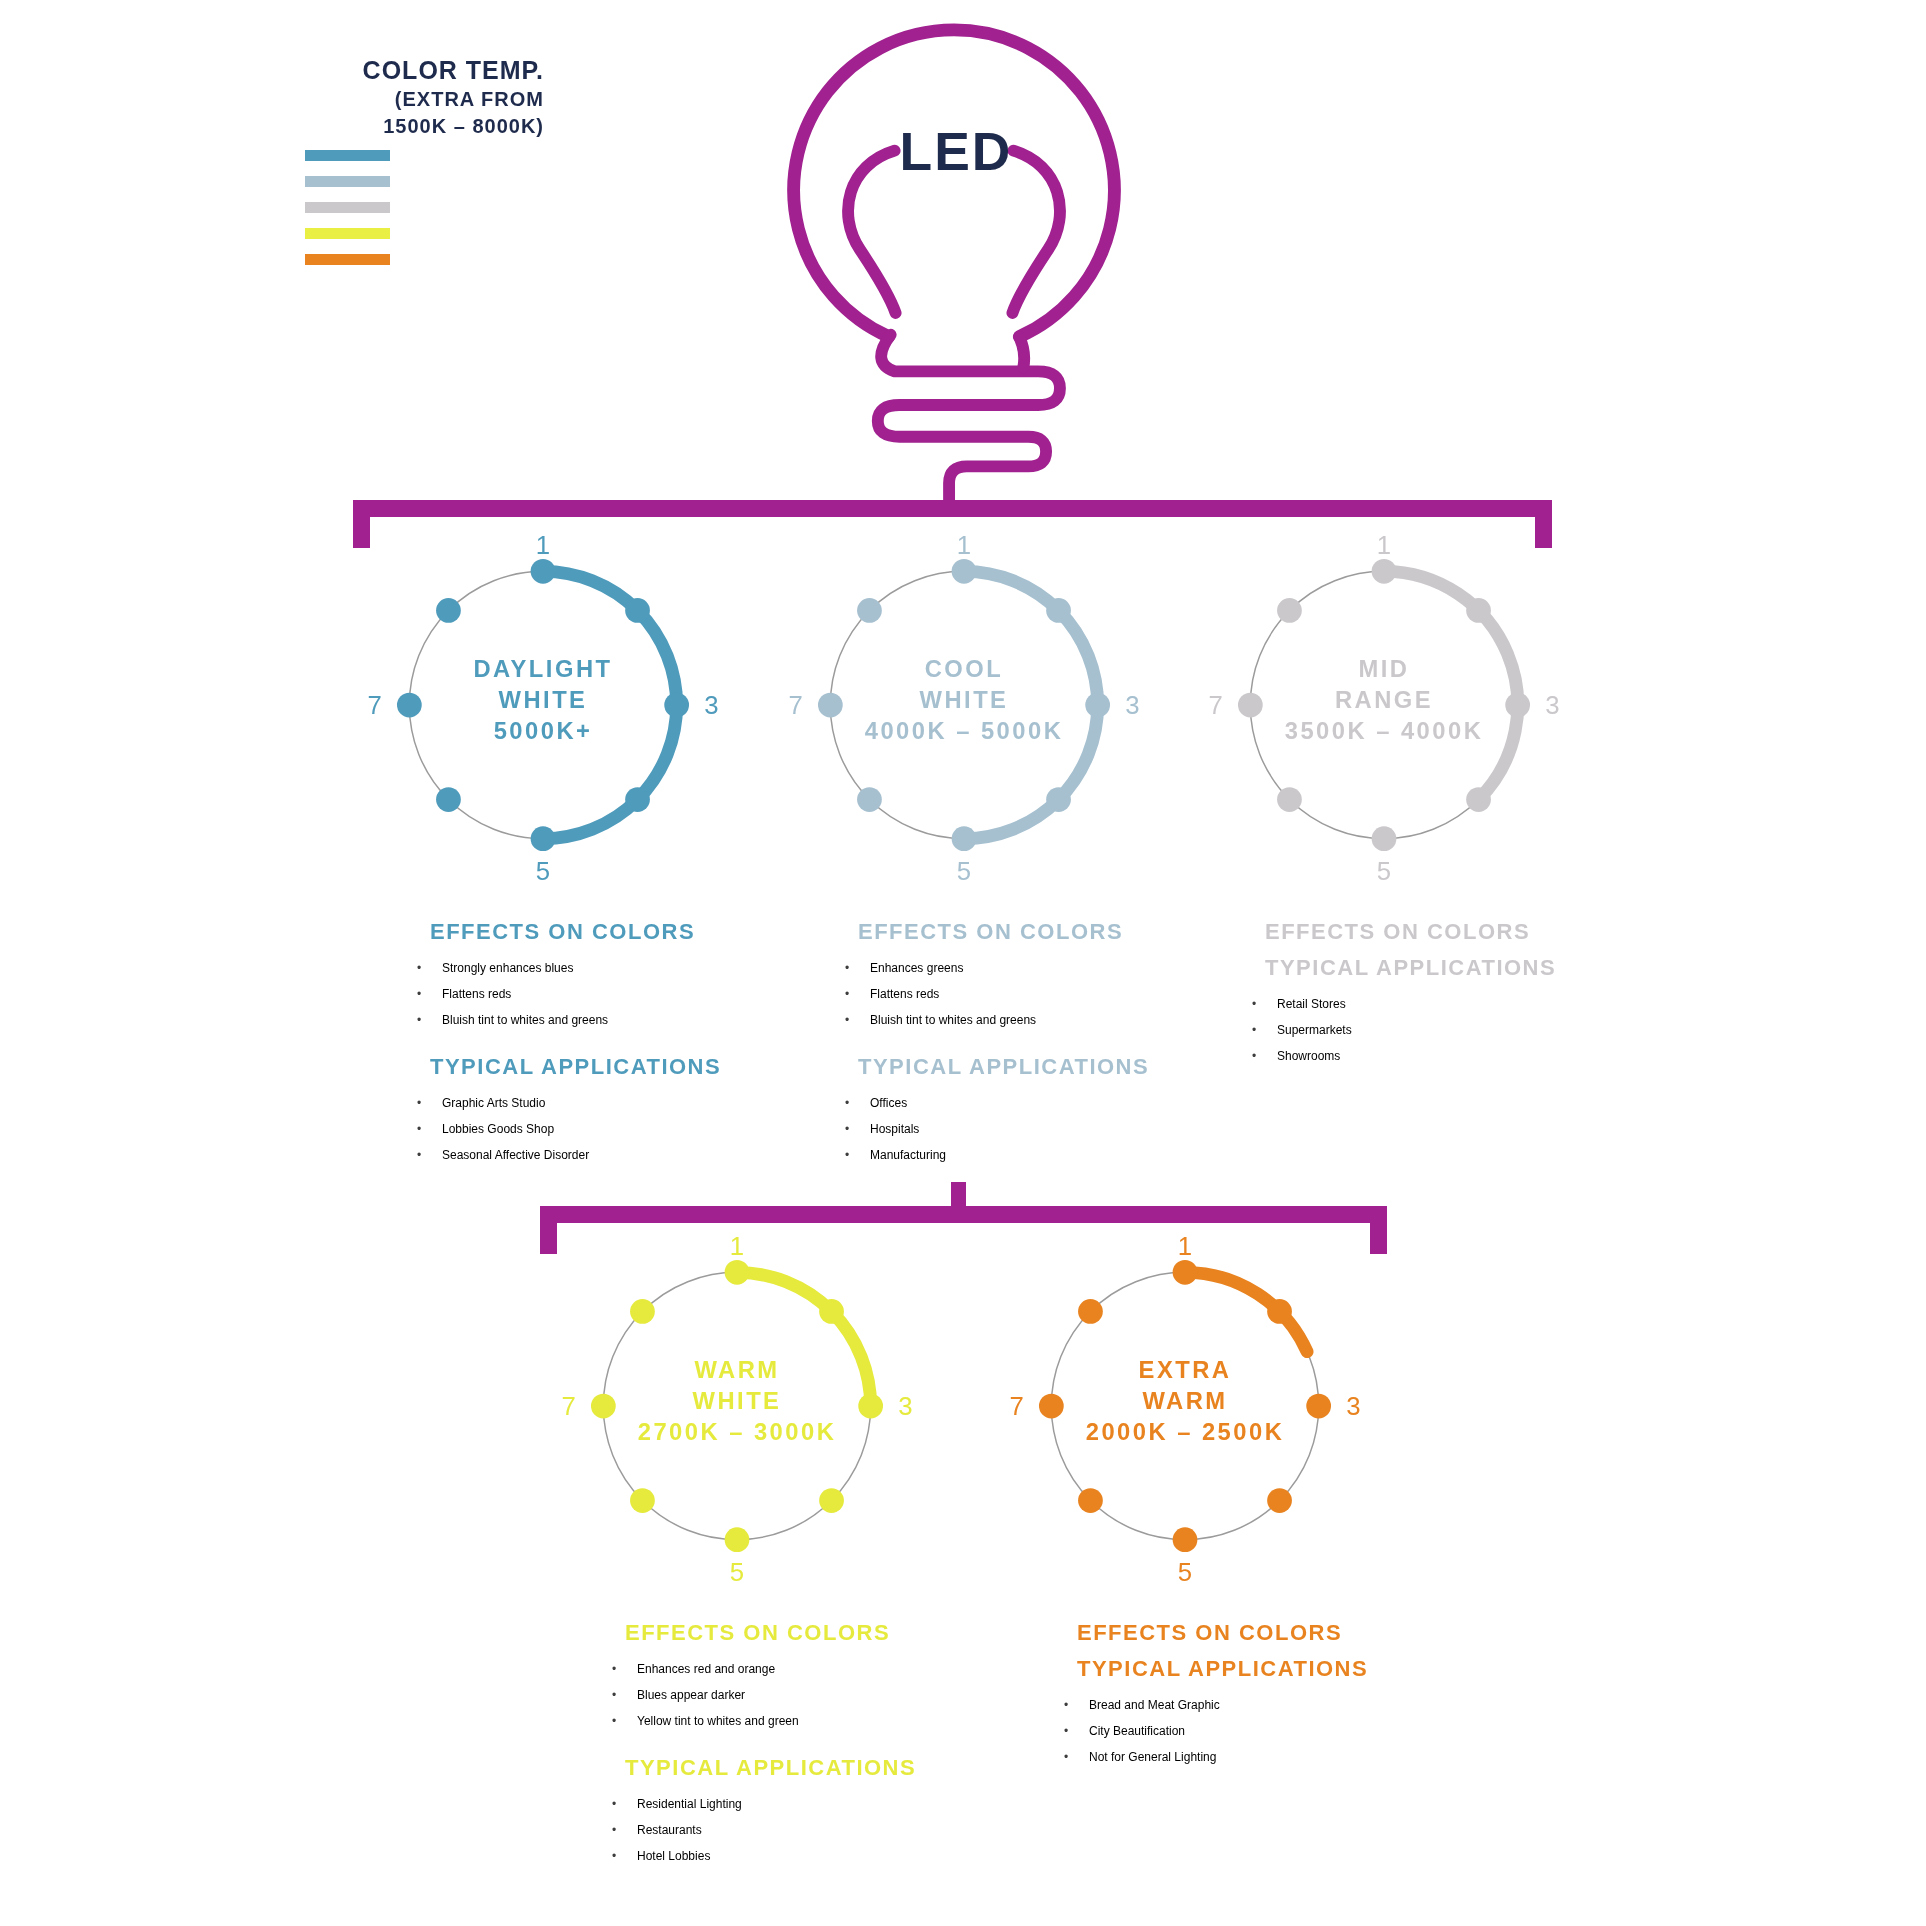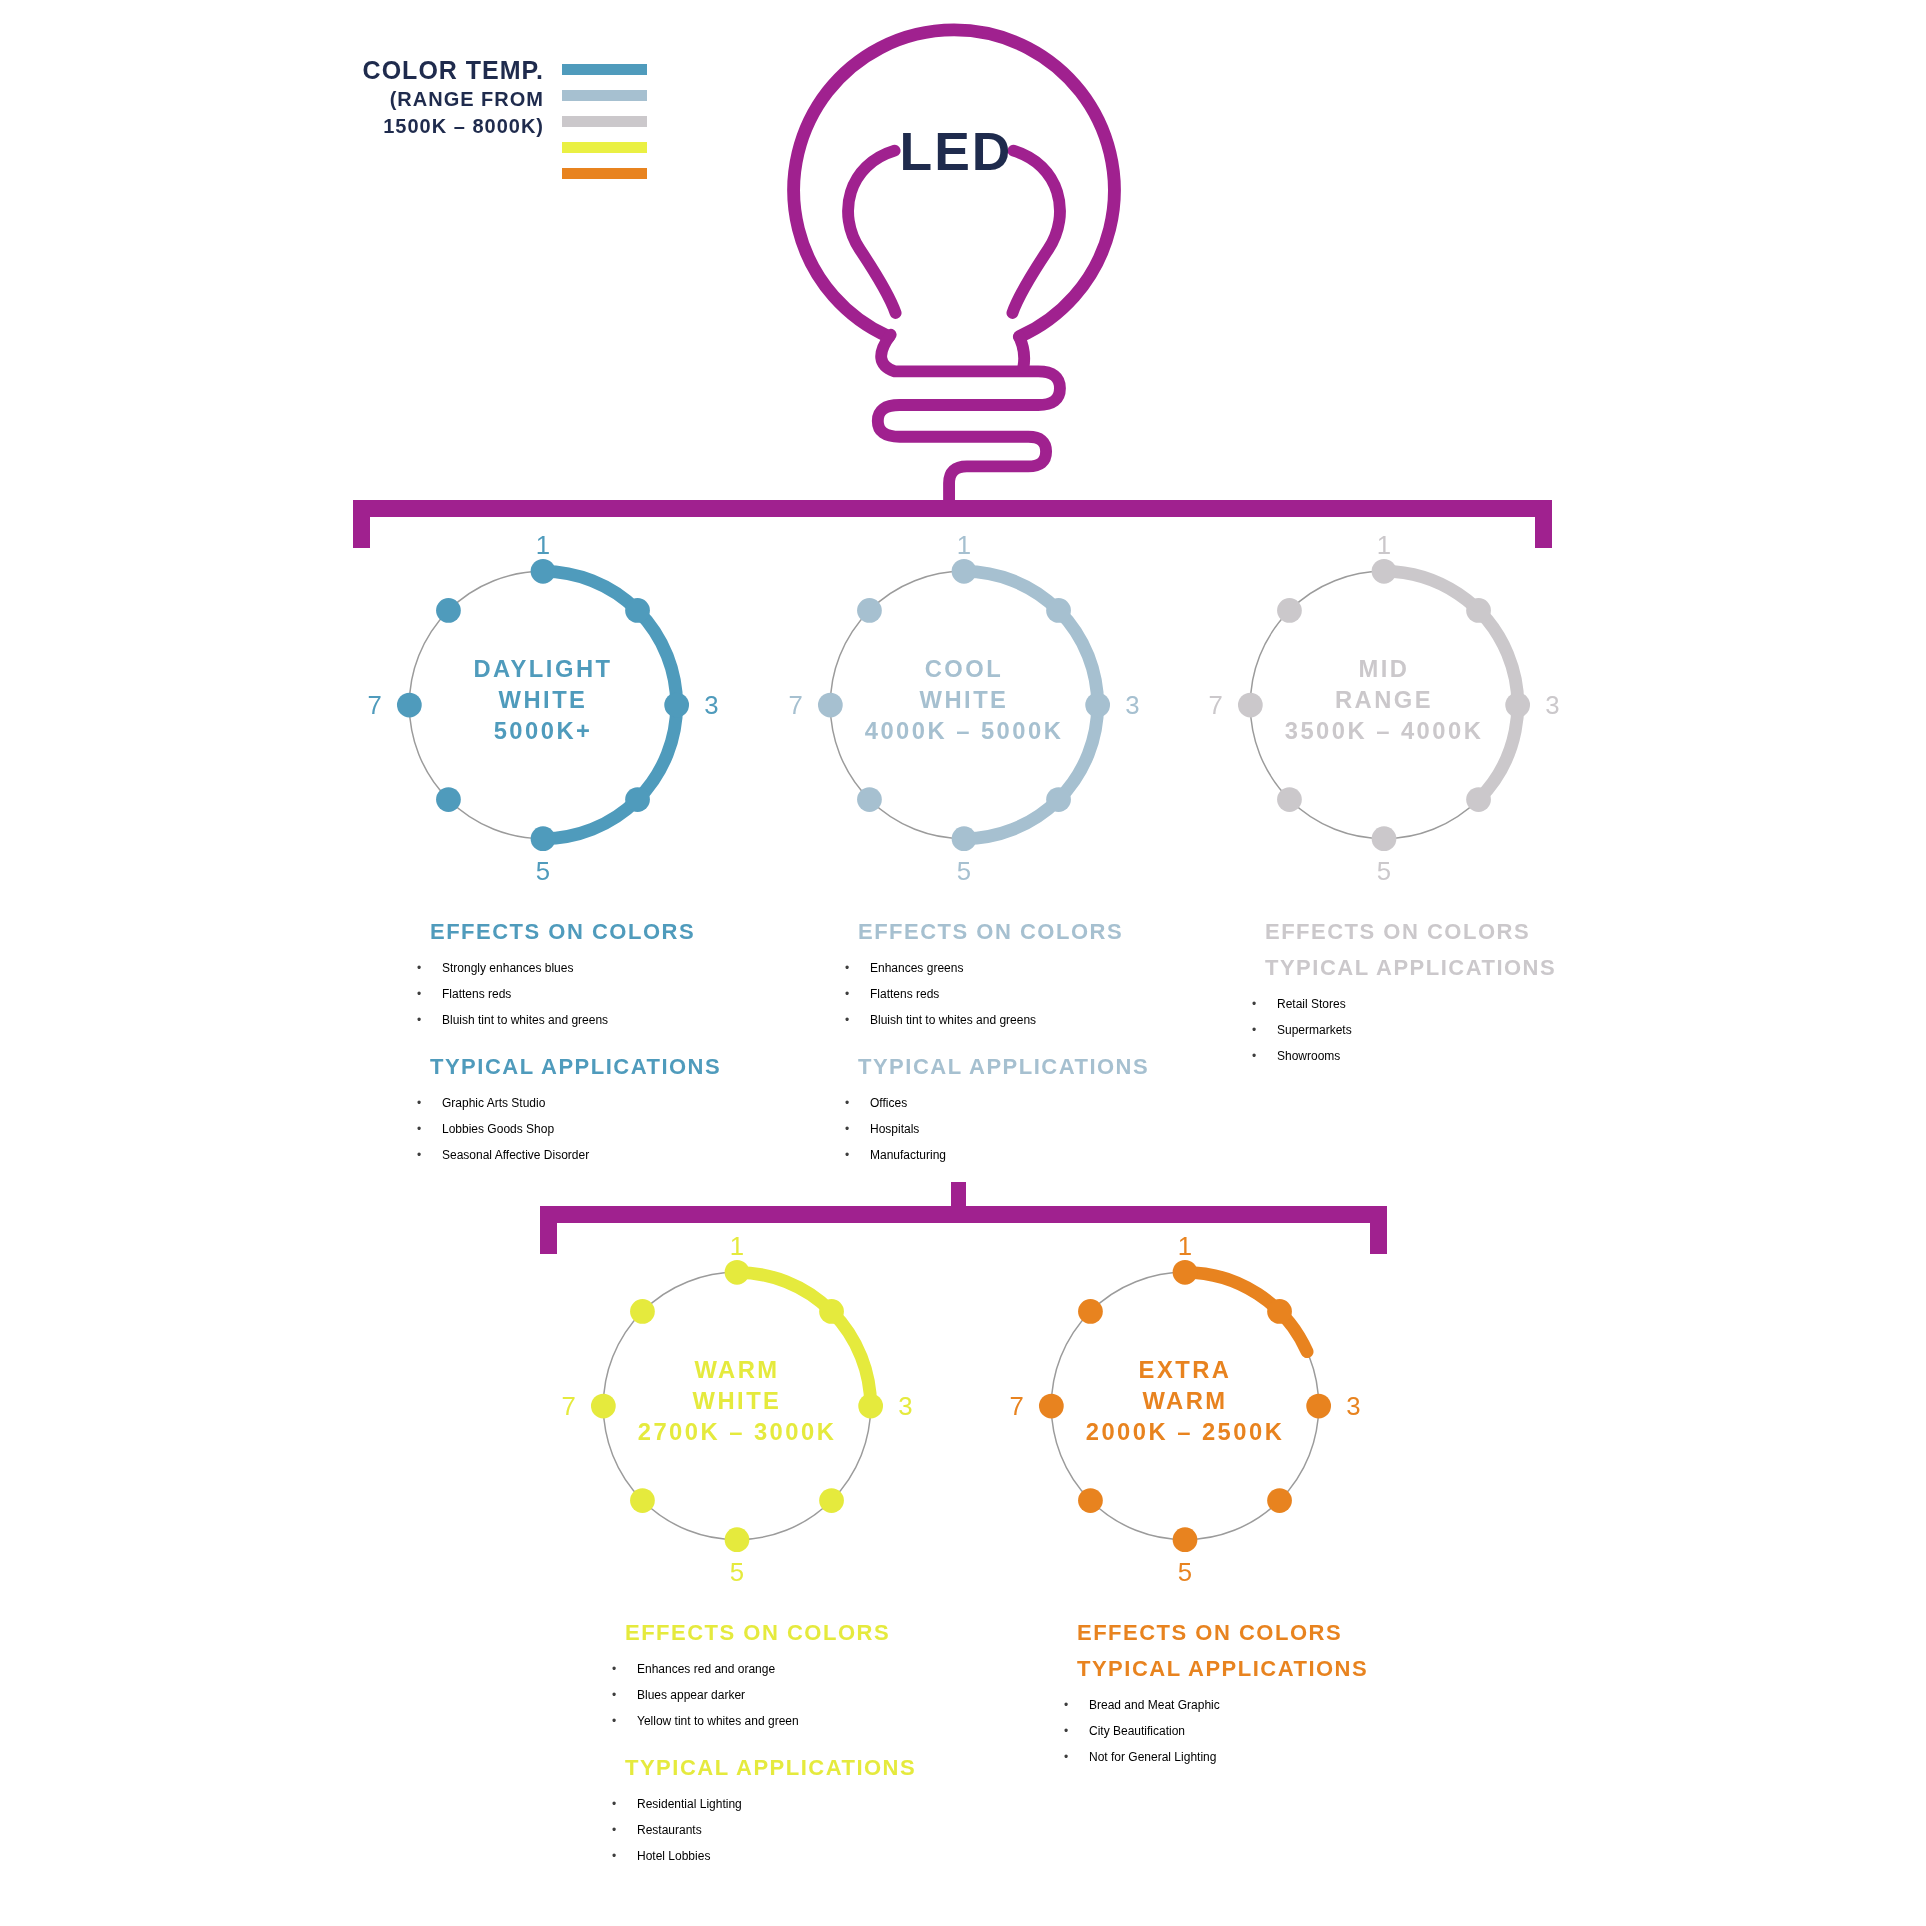--- a/index.html
+++ b/index.html
@@ -1,21 +1,21 @@
 <!DOCTYPE html>
 <html><head>
 <meta charset="utf-8">
 <style>
   html,body{margin:0;padding:0;background:#ffffff;}
   .canvas{
     position:relative;width:1927px;height:1927px;background:#ffffff;overflow:hidden;
     font-family:"Liberation Sans", sans-serif;
   }
   
-  .legend{position:absolute;left:287px;top:54px;display:flex;align-items:flex-start;}
+  .legend{position:absolute;left:287px;top:54px;display:flex;align-items:flex-start;flex-direction:column;}
   .legend-text{width:257px;text-align:right;color:#1f2b4d;}
   .legend-title{font-size:25px;font-weight:bold;letter-spacing:1px;line-height:32px;}
   .legend-sub{font-size:20px;font-weight:bold;letter-spacing:1px;line-height:27px;}
   .legend-swatches{margin-left:18px;padding-top:10px;}
   .swatch{width:85px;height:11px;margin-bottom:15px;}
   
   .bulb-svg{position:absolute;left:743px;top:18px;}
   
   .hb,.cap,.stub{position:absolute;background:#a0218f;}
   
@@ -28,21 +28,21 @@
   .col li::before{content:"\2022";position:absolute;left:3px;color:#3d3d3d;}
 </style>
 </head>
 <body>
 
 <div class="canvas">
 
   <div class="legend">
     <div class="legend-text">
       <div class="legend-title">COLOR TEMP.</div>
-      <div class="legend-sub">(RANGE FROM</div>
+      <div class="legend-sub">(EXTRA FROM</div>
       <div class="legend-sub">1500K – 8000K)</div>
     </div>
     <div class="legend-swatches" id="legend-swatches">
         <div class="swatch" style="background:#4f9bbc"></div>
         <div class="swatch" style="background:#a6c0d0"></div>
         <div class="swatch" style="background:#cbc8cb"></div>
         <div class="swatch" style="background:#eaf043"></div>
         <div class="swatch" style="background:#e8831f"></div>
       </div>
   </div>

